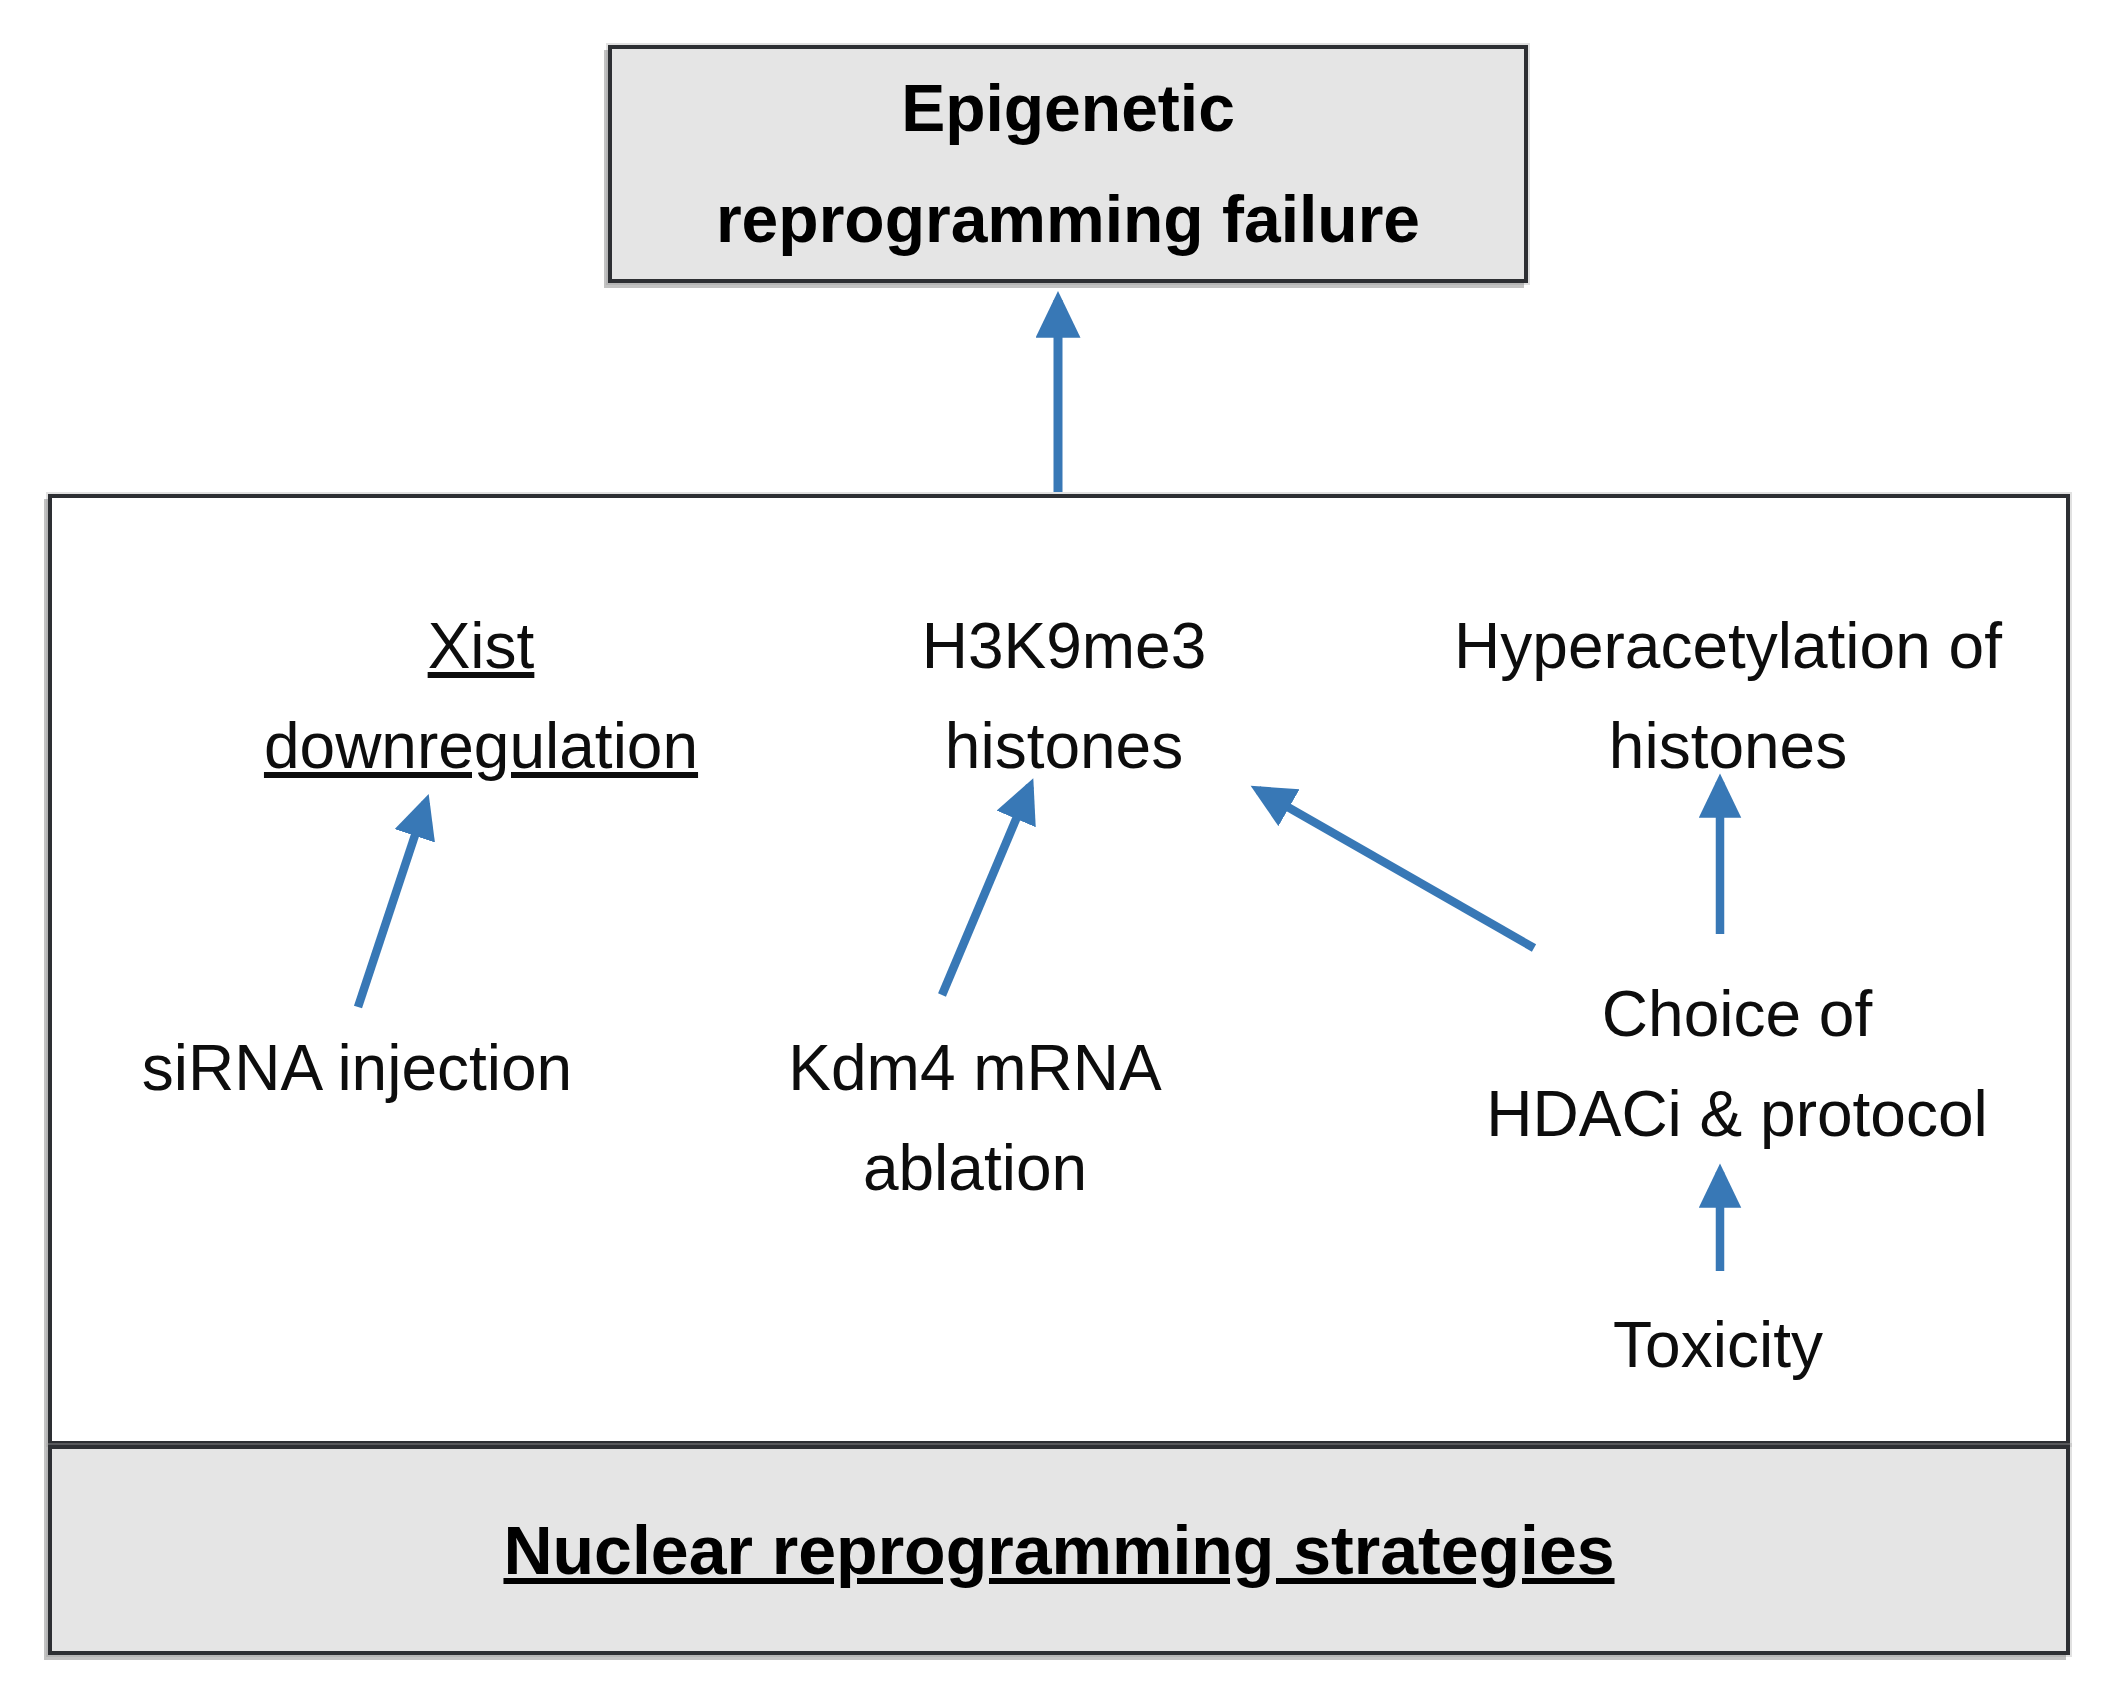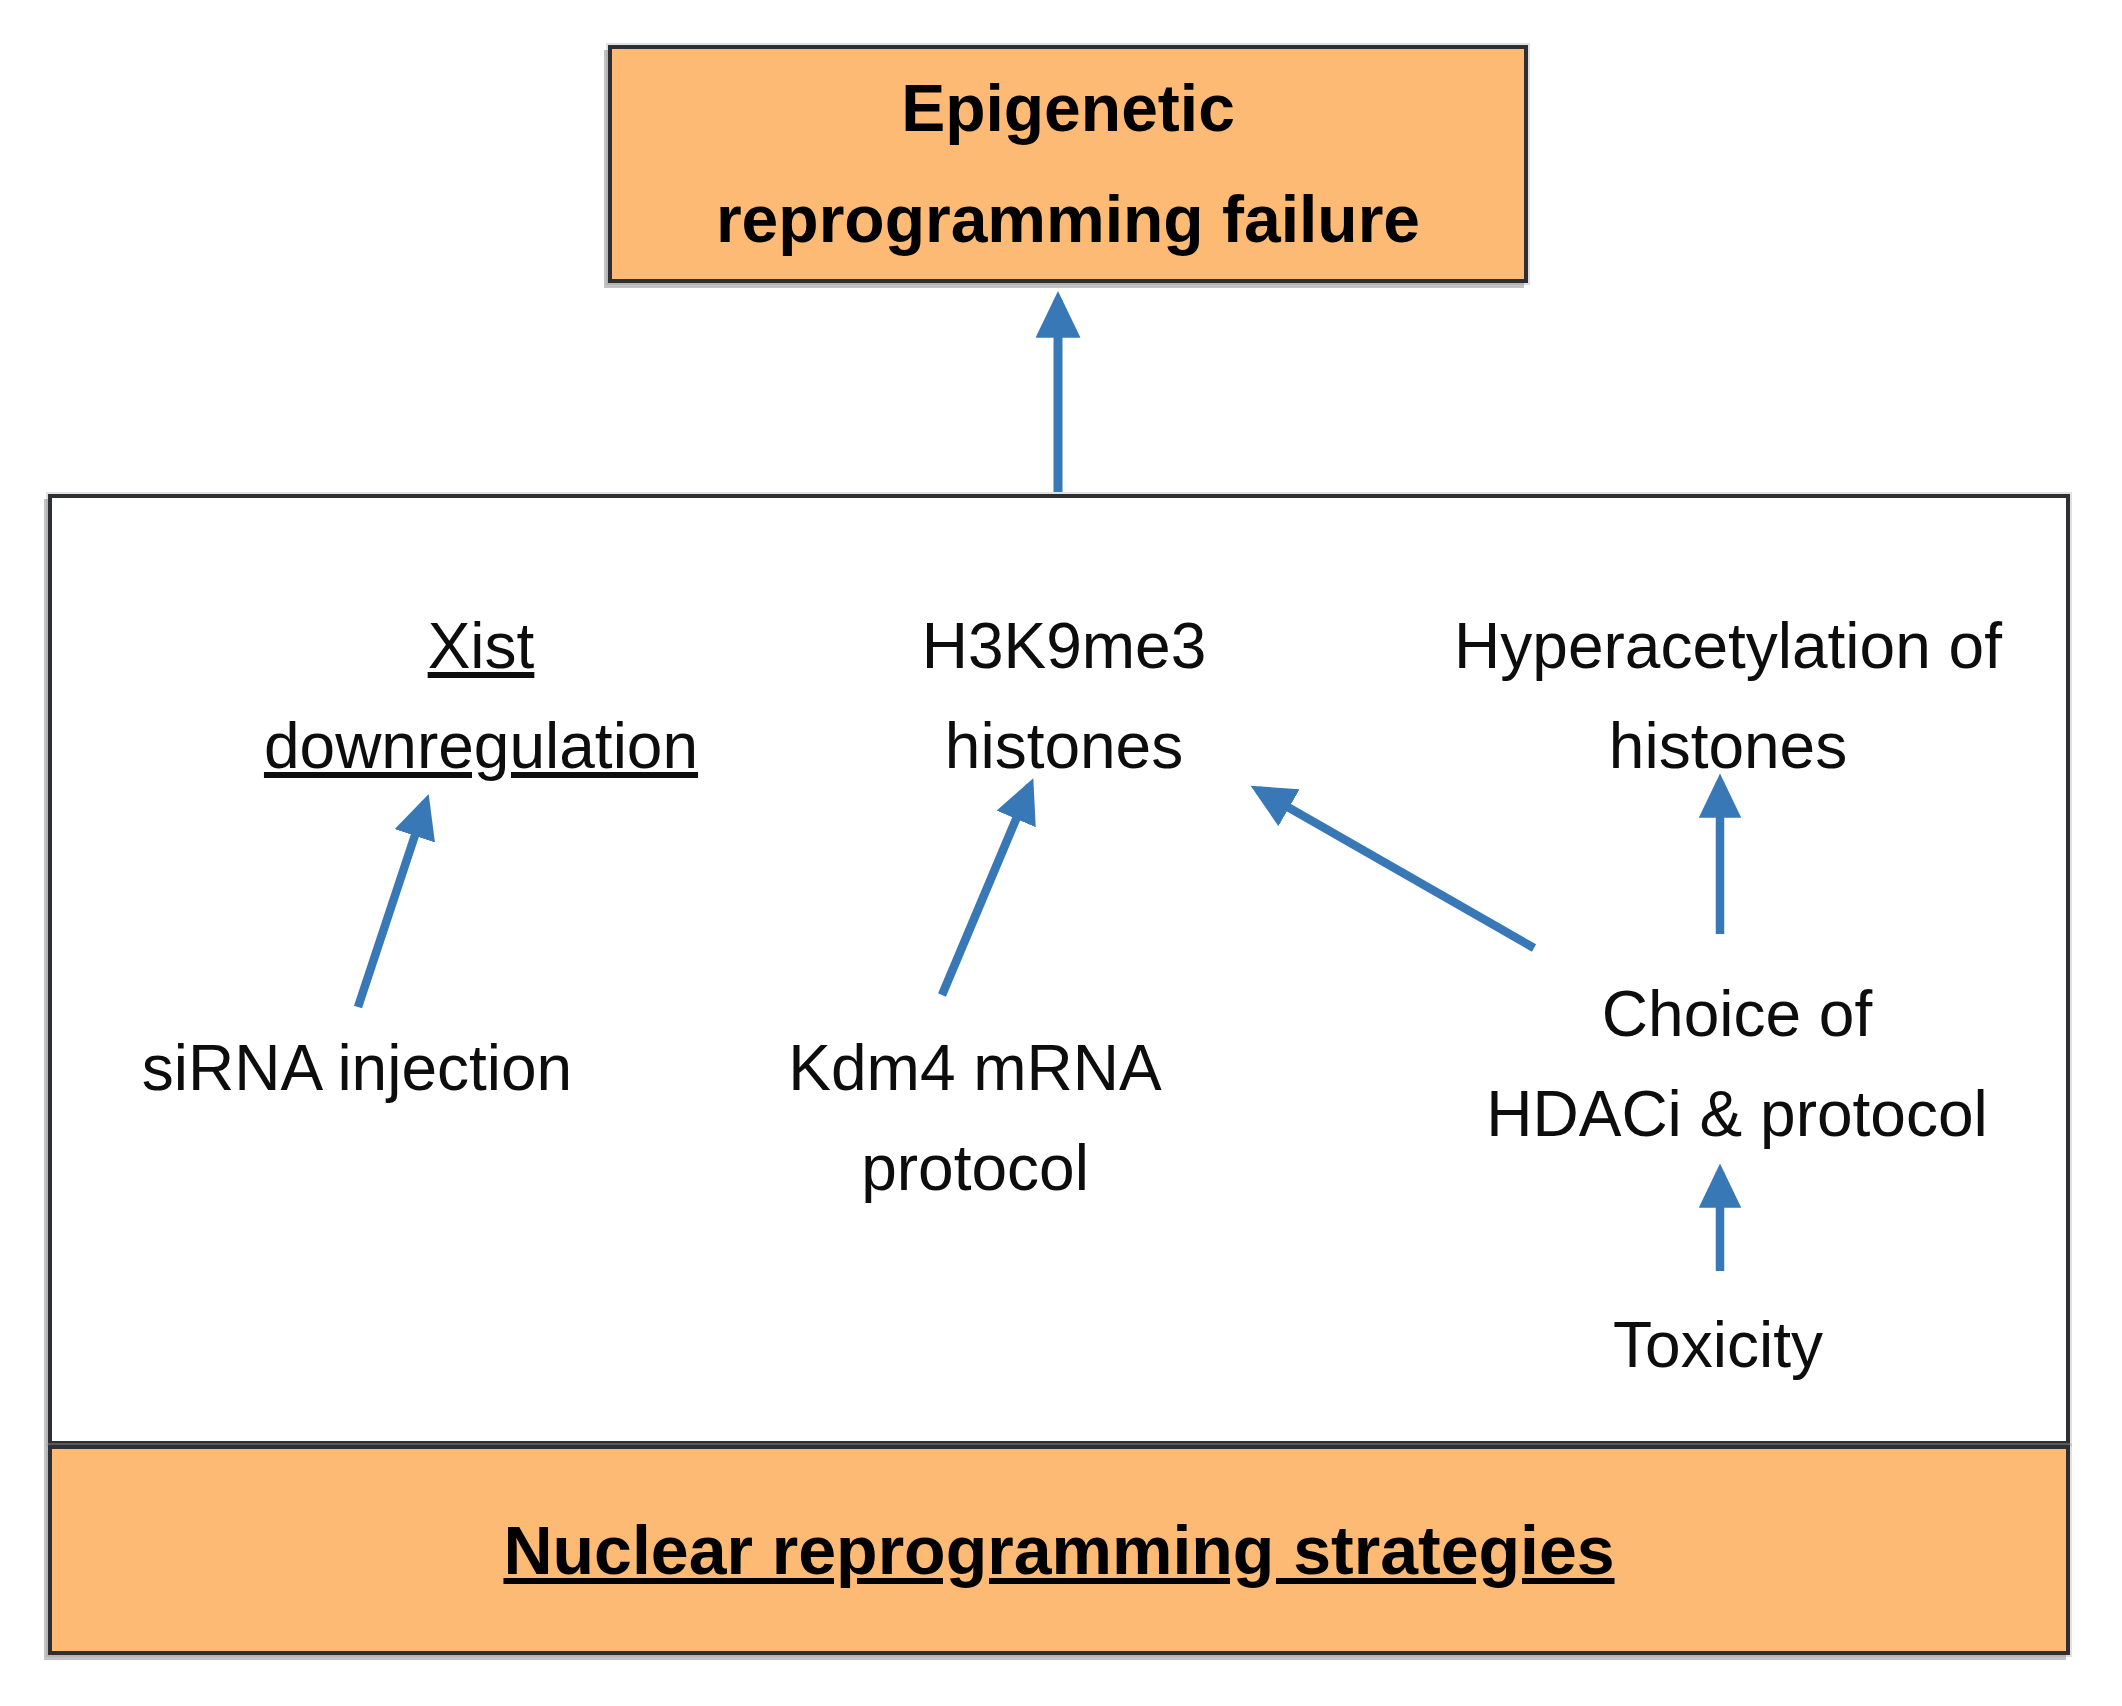--- a/index.html
+++ b/index.html
@@ -15,21 +15,21 @@
     font-family: "Liberation Sans", sans-serif;
     color: #0d0d0d;
     overflow: hidden;
   }
   .box {
     position: absolute;
     box-sizing: border-box;
     border: 4px solid #2d2f33;
     box-shadow: -4px 5px 0 rgba(145,145,145,0.55), 0 0 0 2px rgba(170,170,170,0.35);
   }
-  .blue-fill { background: #fdba74; gap: 14px; }
+  .blue-fill { background: #e5e5e5; gap: 14px; }
   .white-fill { background: #ffffff; }
   .center-flex {
     display: flex;
     flex-direction: column;
     align-items: center;
     justify-content: center;
     text-align: center;
   }
   .top-box {
     left: 608px; top: 45px;
@@ -104,21 +104,21 @@
     <span class="line">Hyperacetylation of</span>
     <span class="line">histones</span>
   </div>
 
   <div class="node n-xist-sirna">
     <span class="line">siRNA injection</span>
   </div>
 
   <div class="node n-kdm4">
     <span class="line">Kdm4 mRNA</span>
-    <span class="line">protocol</span>
+    <span class="line">ablation</span>
   </div>
 
   <div class="node n-choice">
     <span class="line">Choice of</span>
     <span class="line">HDACi &amp; protocol</span>
   </div>
 
   <div class="node n-toxicity">
     <span class="line">Toxicity</span>
   </div>

